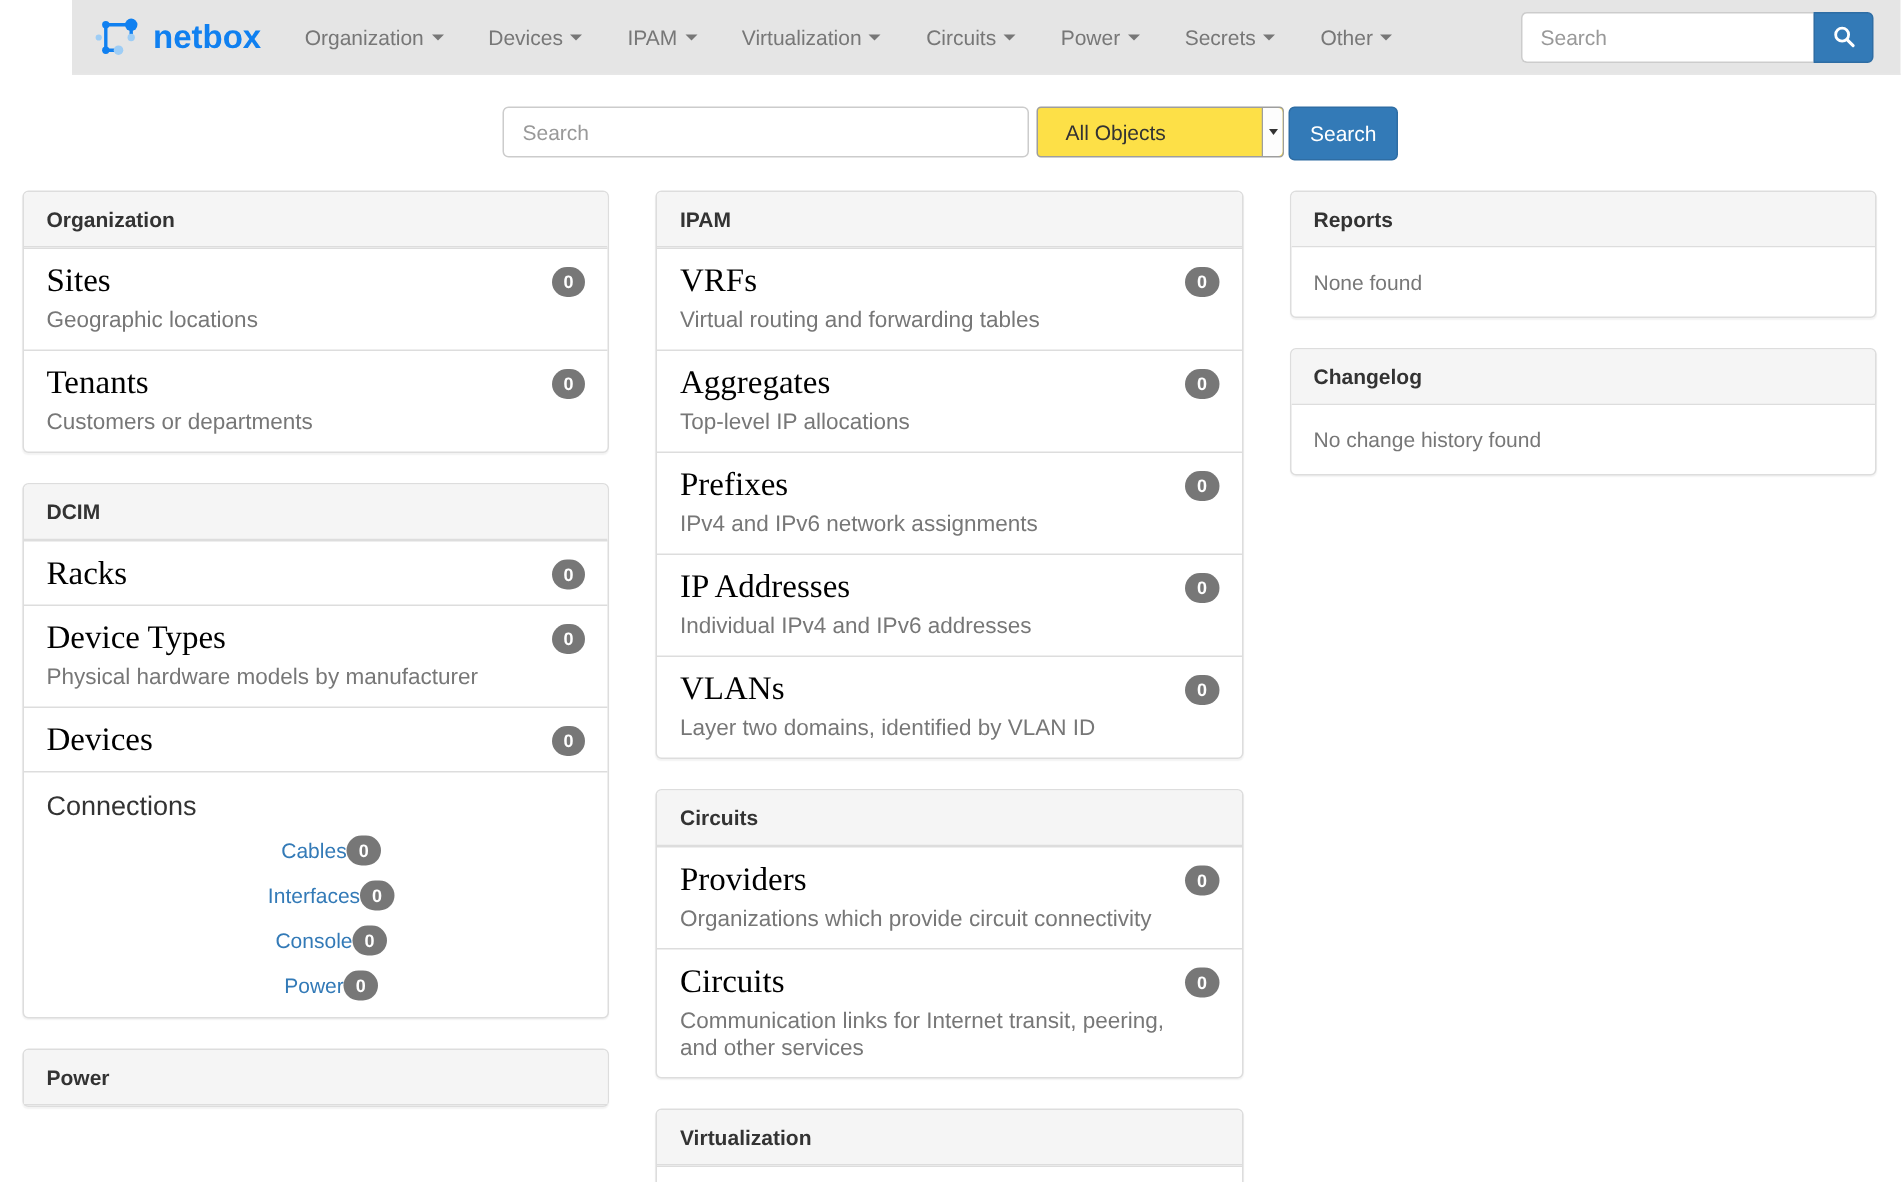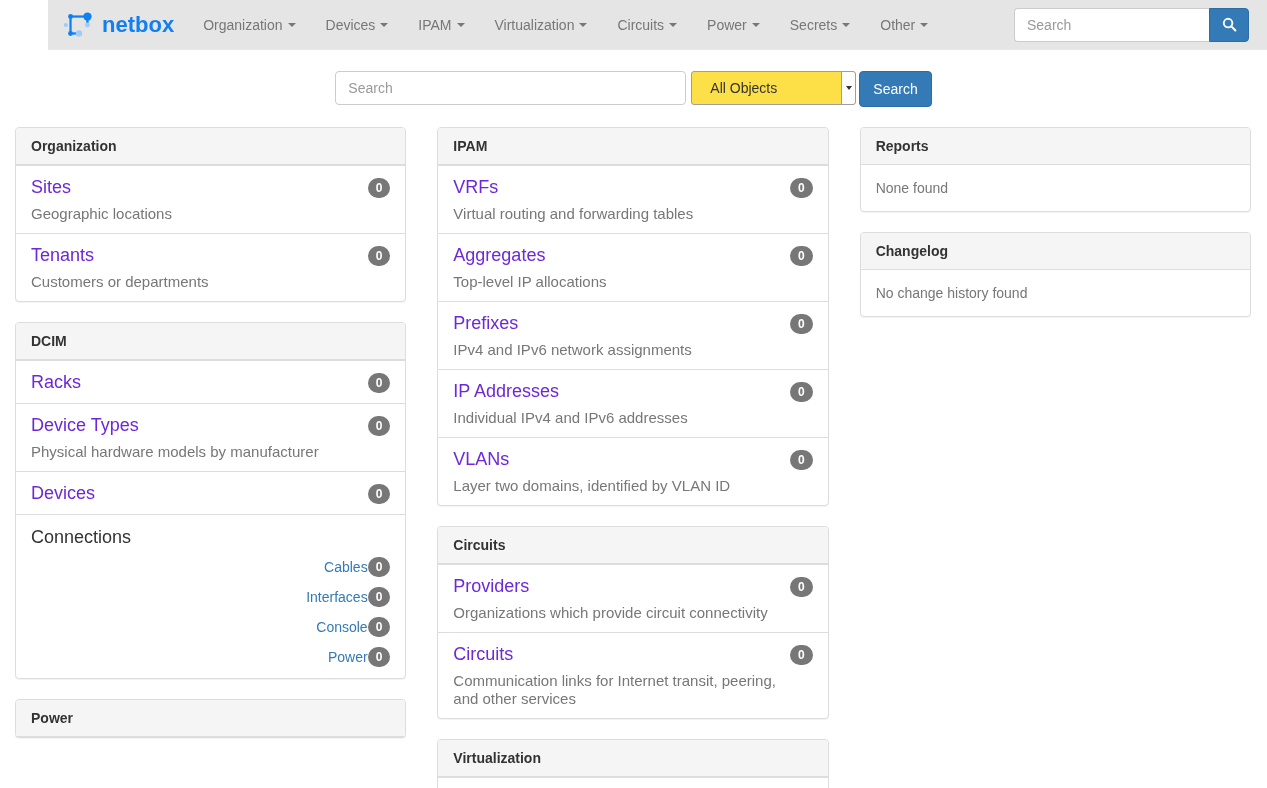--- a/index.html
+++ b/index.html
@@ -91,33 +91,33 @@
     margin-bottom: 20px; box-shadow: 0 1px 1px rgba(0,0,0,0.05);
   }
   .panel-heading {
     background: #f5f5f5; padding: 10px 15px; border-bottom: 1px solid #ddd;
     border-radius: 3px 3px 0 0; font-weight: bold; font-size: 14px; color: #333;
   }
   .panel-body { padding: 15px; color: #777; }
   .list-item { padding: 10px 15px; position: relative; border-top: 1px solid #ddd; }
   .list-item:first-of-type { border-top: none; }
   .item-title {
-    color: #6d28d9; font-size: 18px; line-height: 22px; text-decoration: none;
-    cursor: pointer; display: inline-block;
+    color: #000000; font-size: 22px; line-height: 22px; text-decoration: none;
+    cursor: pointer; display: inline-block; font-family: Liberation Serif, serif;
   }
   .item-sub { color: #777; font-size: 15px; line-height: 18px; margin-top: 7px; }
   .badge {
     position: absolute; right: 15px; top: 12px;
     background: #777; color: #fff; font-size: 12px; font-weight: bold;
     line-height: 1; padding: 4px 8px; border-radius: 10px; min-width: 10px;
     text-align: center;
   }
   .conn-heading { font-size: 18px; color: #333; line-height: 22px; margin: 1px 0 8px; }
   .conn-row {
-    display: flex; justify-content: flex-end; align-items: center;
+    display: flex; justify-content: center; align-items: center;
     padding-left: 20px; margin-bottom: 9px; height: 21px;
   }
   .conn-row:last-child { margin-bottom: 1px; }
   .conn-link { color: #337ab7; font-size: 14px; text-decoration: none; cursor: pointer; }
   .badge-inline {
     background: #777; color: #fff; font-size: 12px; font-weight: bold;
     line-height: 1; padding: 4px 8px; border-radius: 10px; min-width: 10px;
     text-align: center;
   }
 </style>

